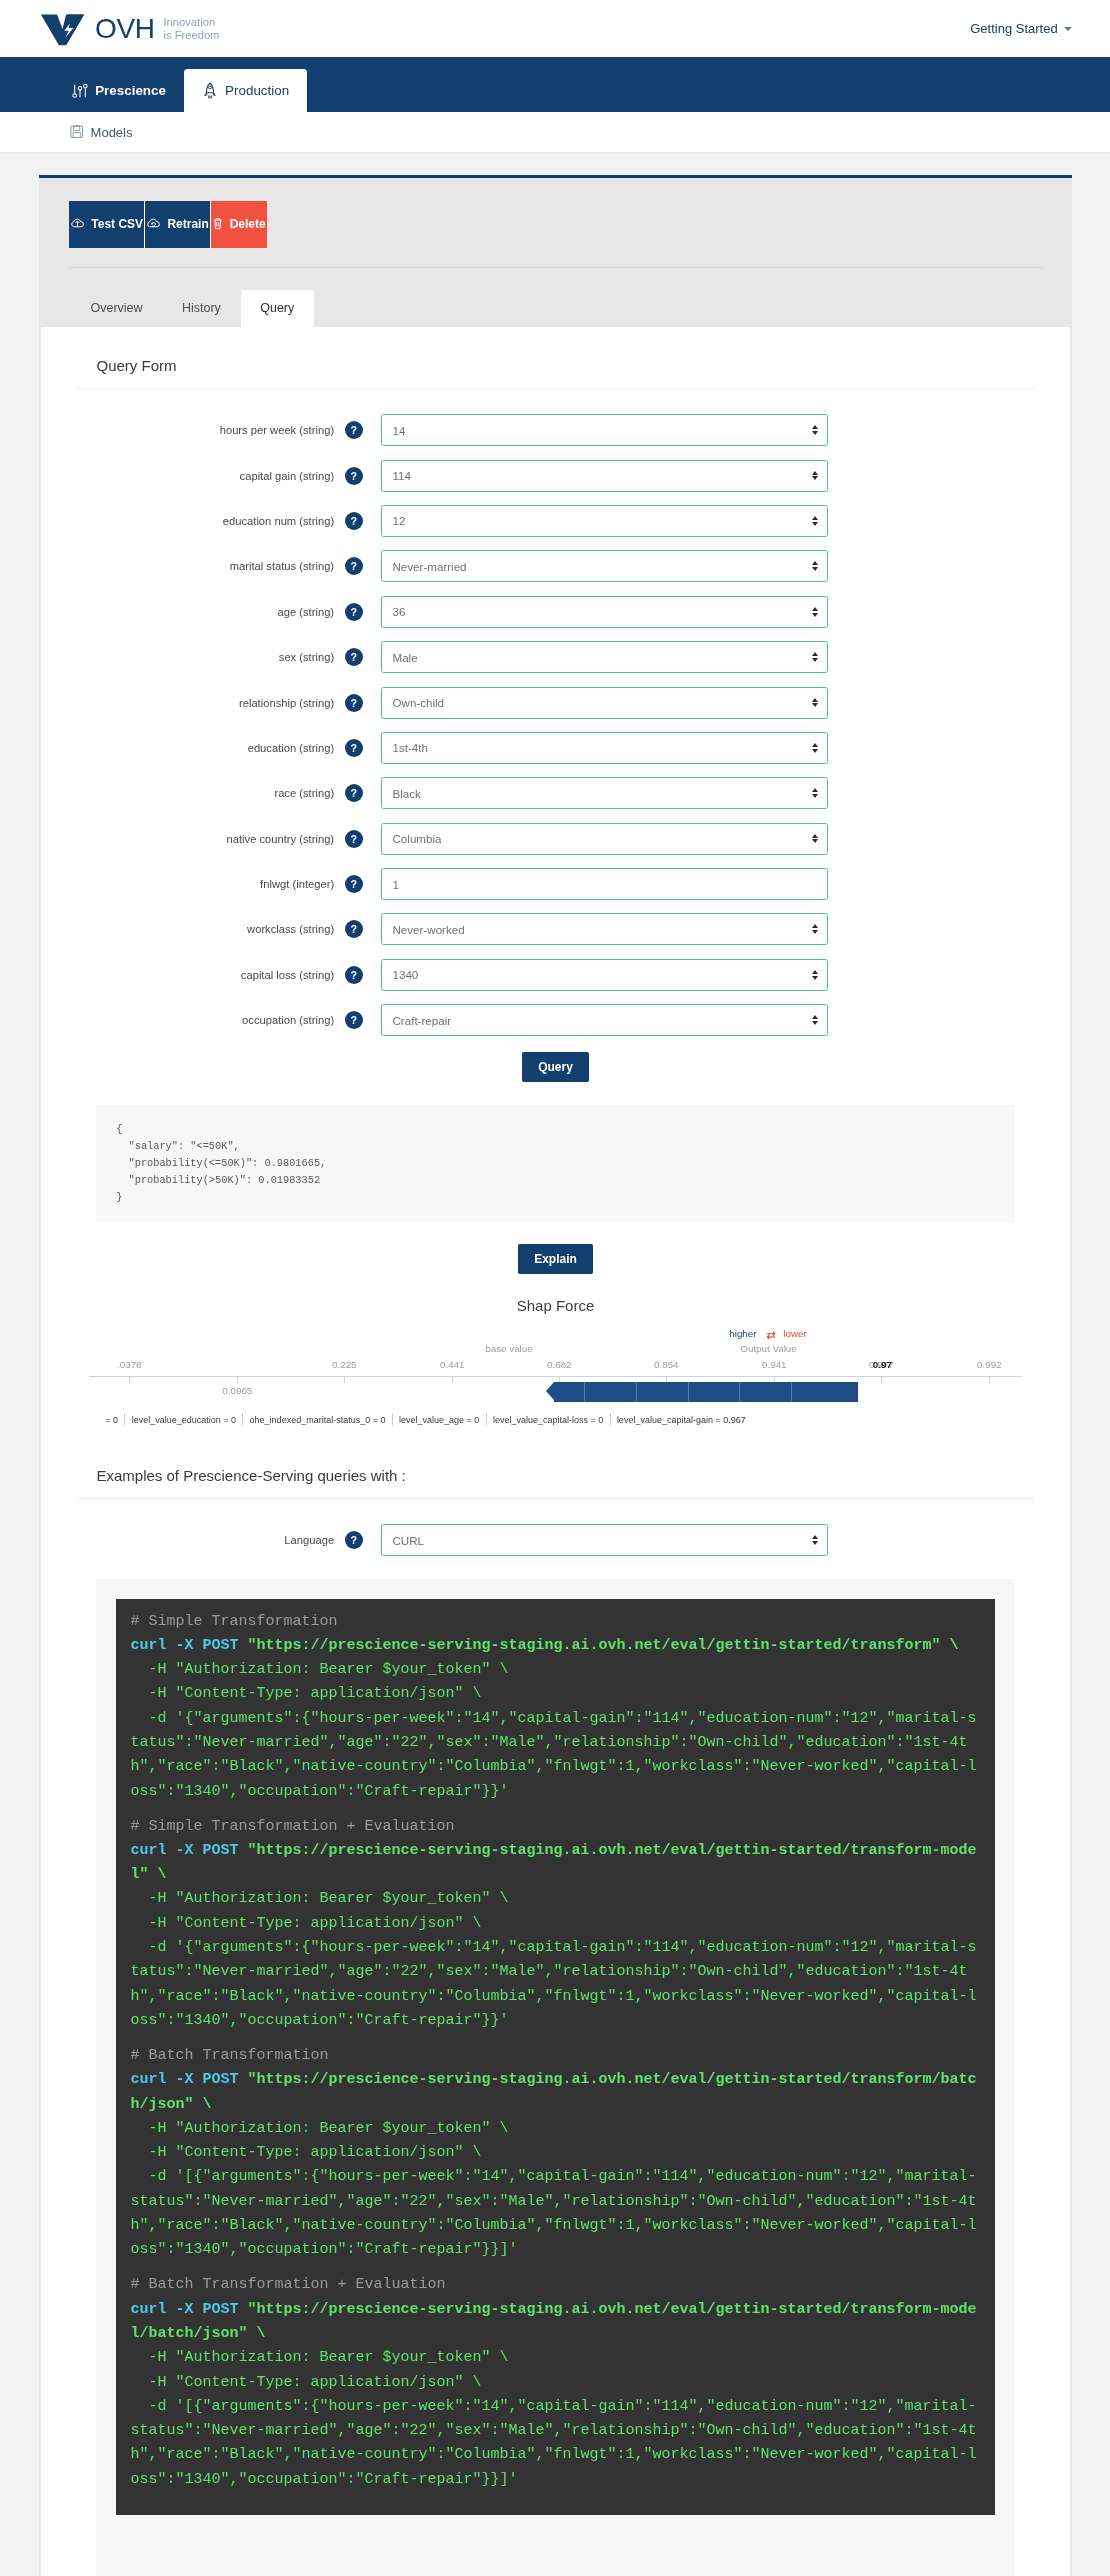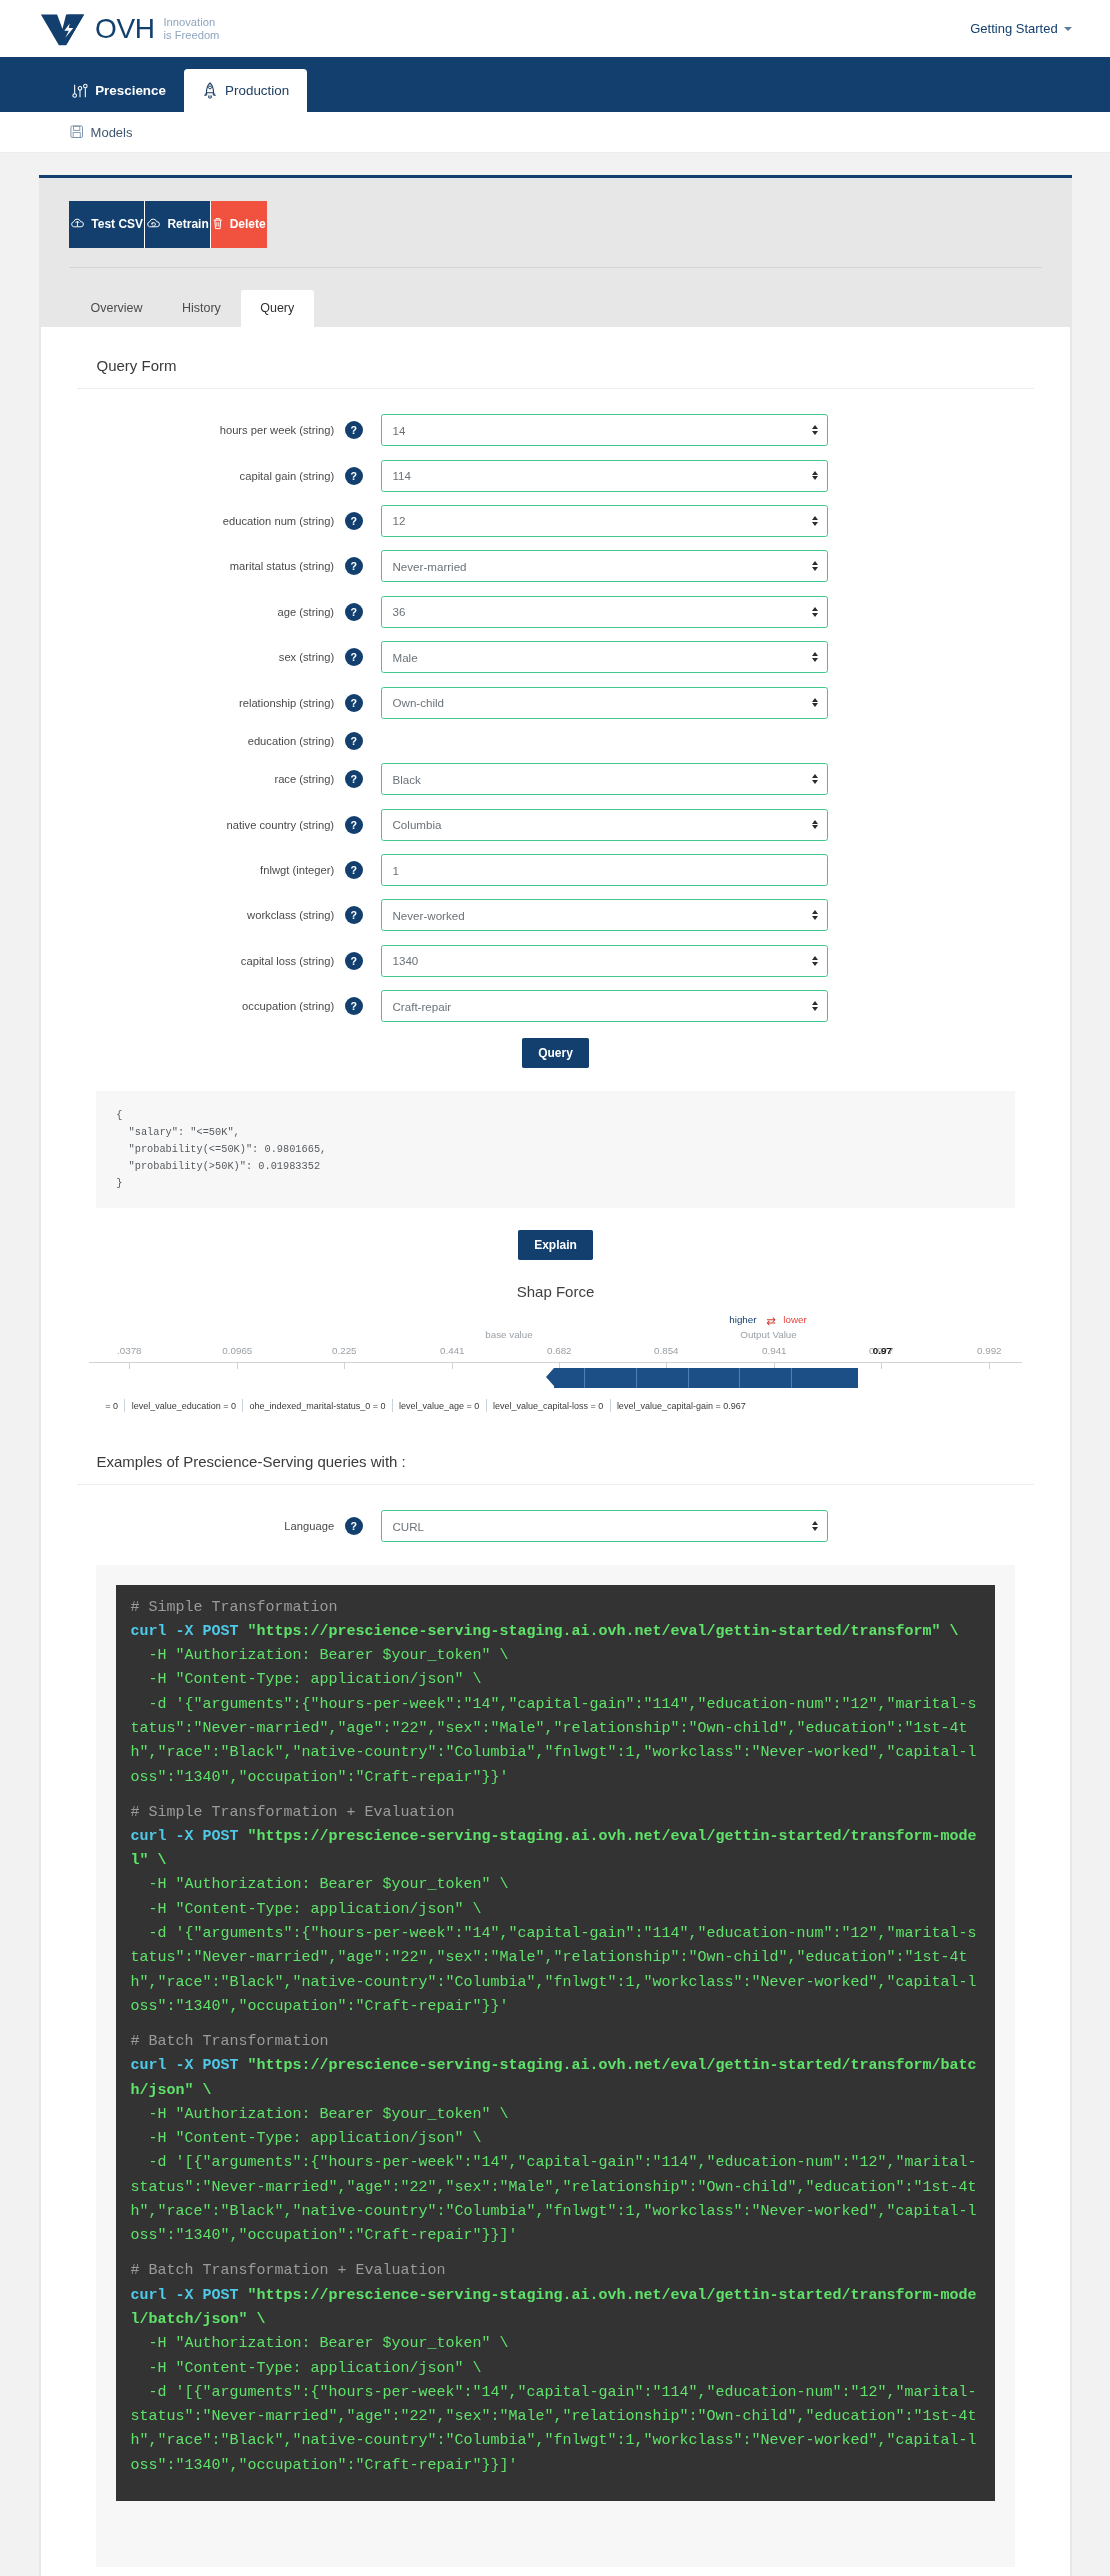--- a/index.html
+++ b/index.html
@@ -510,20 +510,27 @@
               <span>Own-child</span>
               <span class="spinner">
                 <span class="spin-up"></span>
                 <span class="spin-dn"></span>
               </span>
             </div>
           </div>
           <div class="form-row">
             <div class="form-label">education (string)</div>
             <div class="help-icon">?</div>
+            <div class="field">
+              <span>1st-4th</span>
+              <span class="spinner">
+                <span class="spin-up"></span>
+                <span class="spin-dn"></span>
+              </span>
+            </div>
           </div>
           <div class="form-row">
             <div class="form-label">race (string)</div>
             <div class="help-icon">?</div>
             <div class="field">
               <span>Black</span>
               <span class="spinner">
                 <span class="spin-up"></span>
                 <span class="spin-dn"></span>
               </span>
@@ -600,21 +607,21 @@
       <div class="shap-plot" id="shap-plot">
         <span class="shap-hl hl-higher">higher</span>
         <span class="shap-hl hl-arrow">⇄</span>
         <span class="shap-hl hl-lower">lower</span>
         <span class="lbl-base">base value</span>
         <span class="lbl-output">Output Value</span>
         <div class="axis-line"></div>
         <div id="shap-ticks">
             <span class="tick" style="left: 40px;">.0378</span>
             <span class="tick-mark" style="left: 40px;"></span>
-            <span class="tick" style="left: 148px;">0.0965</span>
+            <span class="tick" style="left: 148px; margin-top: 26px;">0.0965</span>
             <span class="tick-mark" style="left: 148px;"></span>
             <span class="tick" style="left: 255px;">0.225</span>
             <span class="tick-mark" style="left: 255px;"></span>
             <span class="tick" style="left: 363px;">0.441</span>
             <span class="tick-mark" style="left: 363px;"></span>
             <span class="tick" style="left: 470px;">0.682</span>
             <span class="tick-mark" style="left: 470px;"></span>
             <span class="tick" style="left: 577px;">0.854</span>
             <span class="tick-mark" style="left: 577px;"></span>
             <span class="tick" style="left: 685px;">0.941</span>

